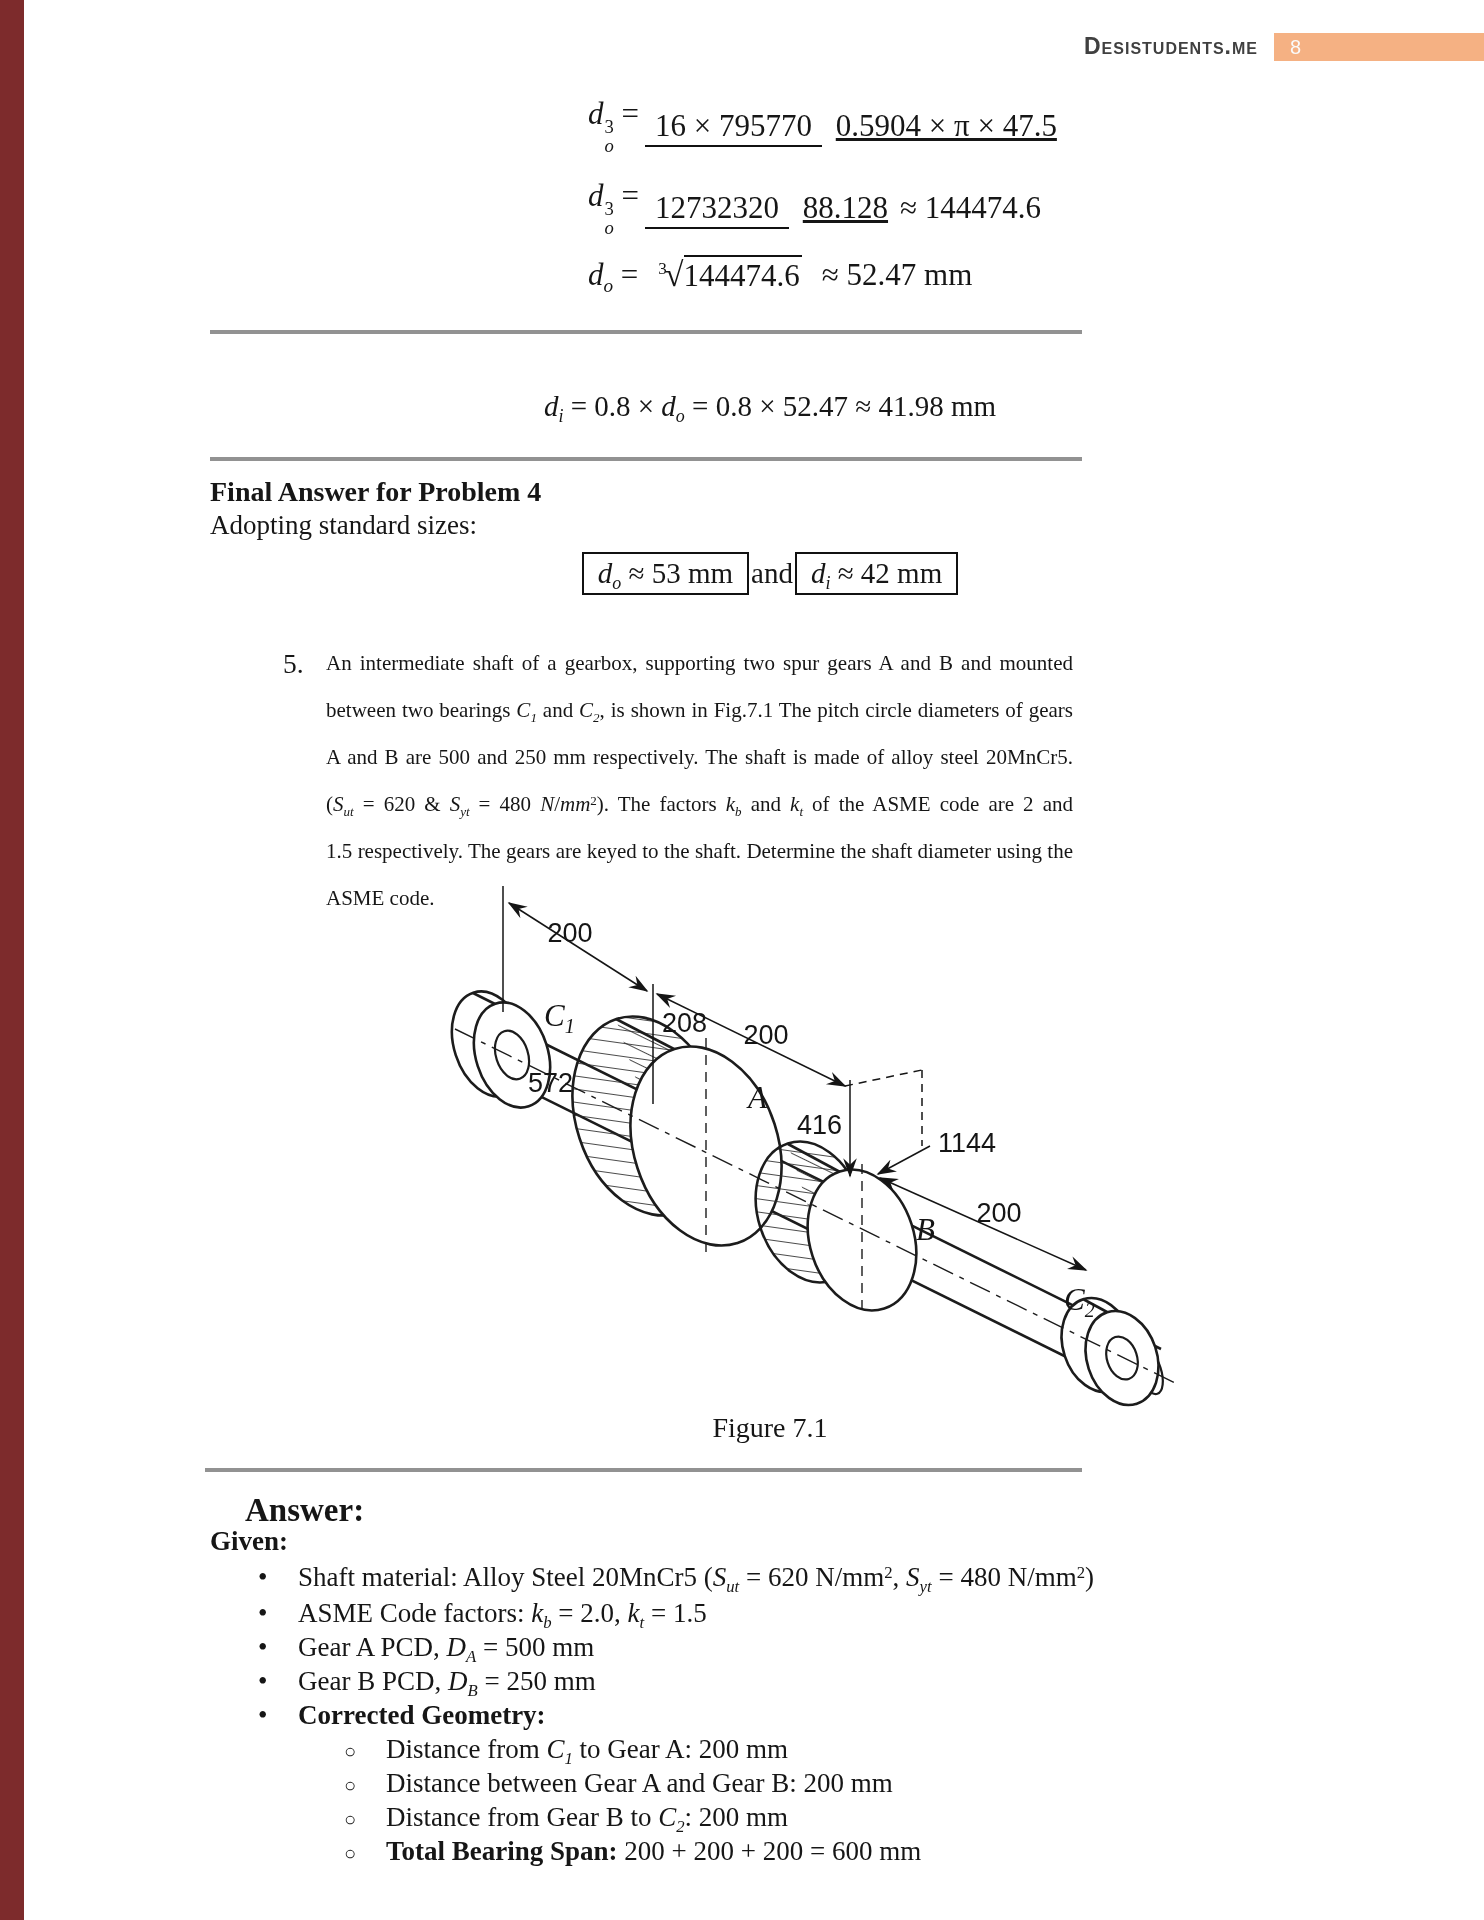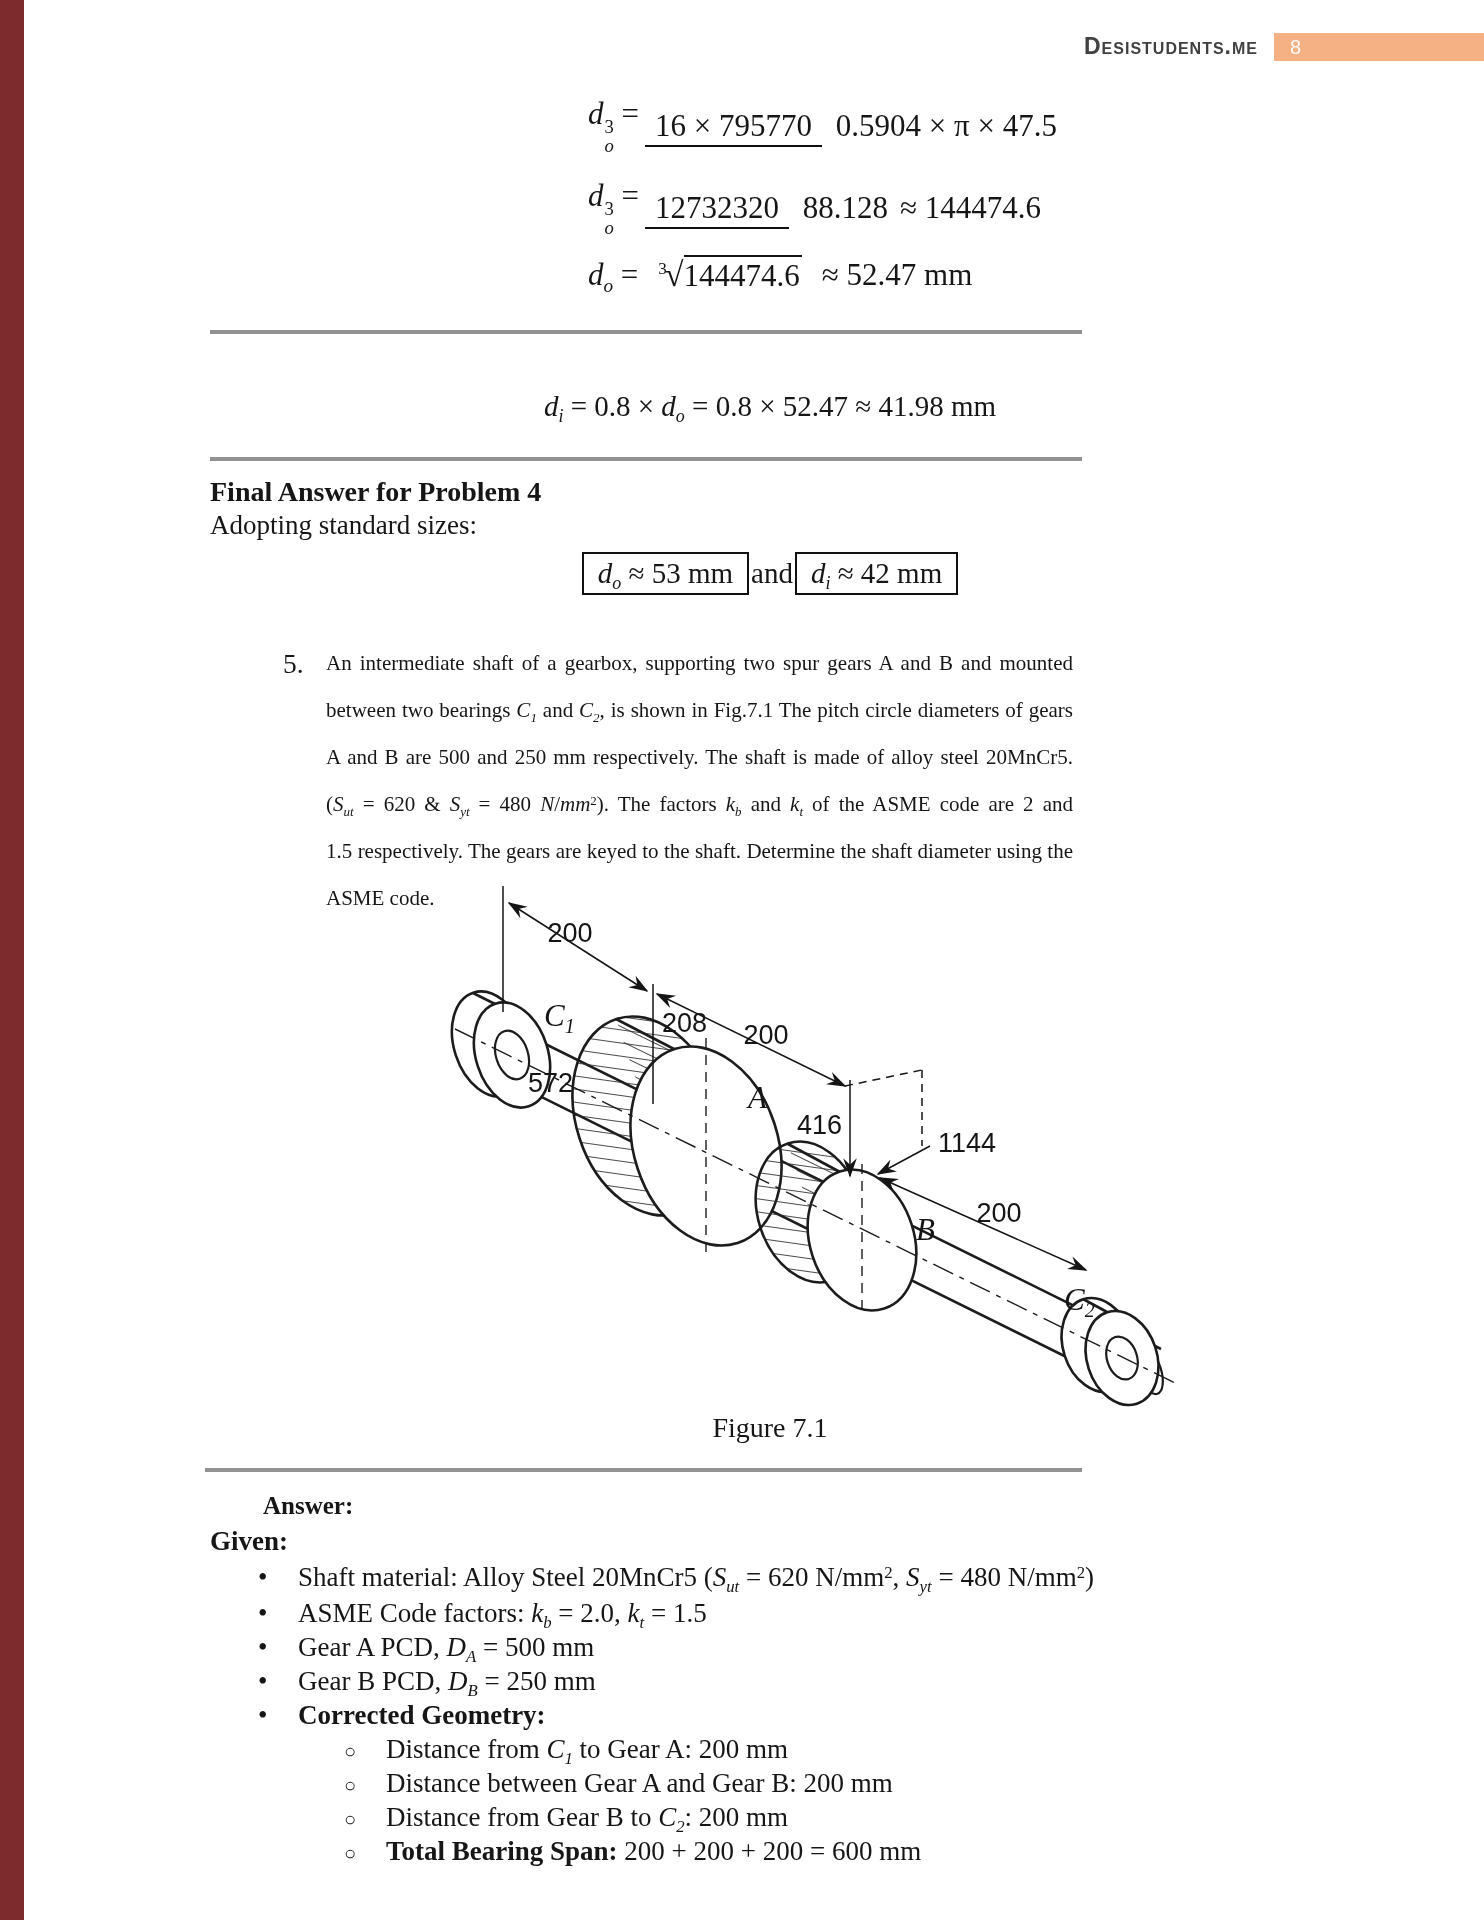--- a/index.html
+++ b/index.html
@@ -13,21 +13,21 @@
              font-variant:small-caps;font-size:23px;letter-spacing:1px;color:#404040;font-weight:bold;}
   #page-badge{left:1274px;top:33px;width:210px;height:28px;background:#f5b183;
               font-family:"Liberation Sans",sans-serif;font-size:20px;color:#fafafa;
               line-height:28px;padding-left:16px;box-sizing:border-box;}
   
   .hrule{height:4px;background:#929292;}
   
   .eqline{display:flex;align-items:center;font-size:31px;}
   .frac{display:inline-block;text-align:center;margin:0 6px;}
   .frac .num{border-bottom:2.5px solid #111;padding:0 10px 2px 10px;}
-  .frac .den{padding:2px 6px 0 6px;}
+  .frac .den{padding:2px 6px 0 6px;text-decoration:underline;}
   .ss{display:inline-flex;flex-direction:column;align-items:flex-start;
       font-size:0.60em;line-height:1.0;vertical-align:-0.50em;margin-left:1px;}
   .ss .ss-b{font-style:italic;}
   i{font-family:"Liberation Serif",serif;}
   sub{font-size:0.62em;vertical-align:-0.35em;line-height:0;}
   sup{font-size:0.62em;vertical-align:0.5em;line-height:0;}
   .rad .idx{font-size:0.55em;vertical-align:0.7em;line-height:0;margin-right:-2px;}
   .rad .sign{font-size:1.1em;}
   .rad .rand{border-top:2.5px solid #111;padding:1px 2px 0 0;}
   
@@ -191,21 +191,21 @@
     <text class="part-label" x="544" y="1026"><tspan>C</tspan><tspan dy="7" font-size="20">1</tspan></text>
     <text class="part-label" x="748" y="1108">A</text>
     <text class="part-label" x="916" y="1240">B</text>
     <text class="part-label" x="1064" y="1310"><tspan>C</tspan><tspan dy="7" font-size="20">2</tspan></text>
   </svg>
 
   <div id="figure-caption" class="abs">Figure 7.1</div>
 
   <div class="abs hrule" style="left:205px;top:1468px;width:877px;"></div>
 
-  <div class="abs h-serif" style="left:263px;top:1492px;font-size:25px;">Answer:</div>
+  <div class="abs h-serif" style="left:245px;top:1492px;font-size:33px;">Answer:</div>
   <div class="abs h-serif" style="left:210px;top:1526px;font-size:27px;">Given:</div>
 
   <div class="abs lrow" style="left:258px;top:1560px;">
     <span class="mark">•</span><span>Shaft material: Alloy Steel 20MnCr5 (<i>S</i><sub><i>ut</i></sub> = 620 N/mm<sup>2</sup>, <i>S</i><sub><i>yt</i></sub> = 480 N/mm<sup>2</sup>)</span>
   </div>
   <div class="abs lrow" style="left:258px;top:1596px;">
     <span class="mark">•</span><span>ASME Code factors: <i>k</i><sub><i>b</i></sub> = 2.0, <i>k</i><sub><i>t</i></sub> = 1.5</span>
   </div>
   <div class="abs lrow" style="left:258px;top:1630px;">
     <span class="mark">•</span><span>Gear A PCD, <i>D</i><sub><i>A</i></sub> = 500 mm</span>

